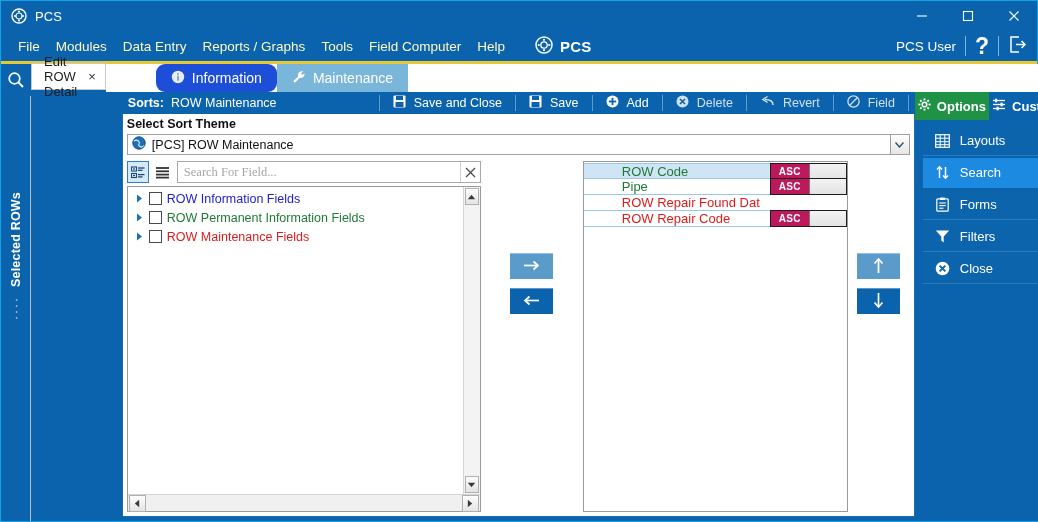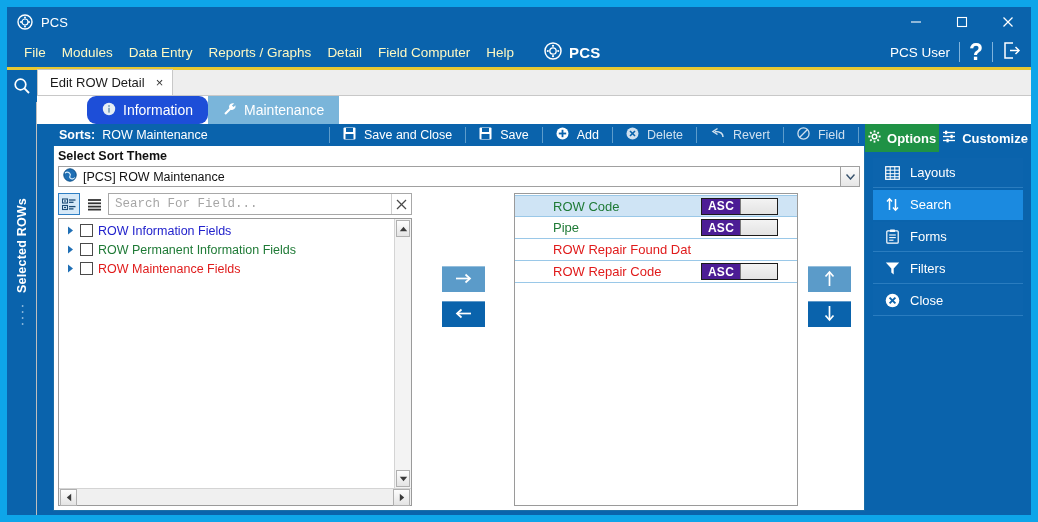--- a/index.html
+++ b/index.html
@@ -11,21 +11,21 @@
     width: 1038px; height: 522px;
     font-family: "Liberation Sans", sans-serif;
     font-size: 13px;
     overflow: hidden;
     position: relative;
   }
 
   
   #app {
     position: absolute; inset: 0;
-    border: 7px solid #0ea5e9;
+    border: 1px solid #0ea5e9;
     background: #0a63ac;
     display: flex; flex-direction: column;
   }
 
   
   .titlebar {
     height: 30px; flex: 0 0 30px;
     background: #0a63ac;
     display: flex; align-items: center;
     position: relative;
@@ -117,21 +117,21 @@
   }
   .vdots {
     writing-mode: vertical-rl; transform: rotate(180deg);
     color:#cfe3f5; font-size: 12px; letter-spacing: 2px;
     margin-top: 4px;
   }
 
   
   .maincol {
     flex: 1 1 auto; min-width: 0;
-    display: flex; flex-direction: column;
+    display: flex; flex-direction: row;
     background: #0a63ac;
   }
 
   
   .tabstrip {
     height: 26px; flex: 0 0 26px;
     background: #eeeeee;
     display: flex; align-items: flex-end;
     border-bottom: 1px solid #c8c8c8;
     position: relative;
@@ -261,21 +261,21 @@
   }
   .searchbox {
     flex: 1 1 auto;
     border: 1px solid #a8a8a8; background: #ffffff;
     display: flex; align-items: center;
     position: relative; min-width: 0;
   }
   .searchbox input {
     flex: 1 1 auto; min-width: 0;
     border: none; outline: none;
-    font-family: Liberation Mono, monospace; font-size: 12.5px;
+    font-family: Liberation Serif, serif; font-size: 12.5px;
     color: #333; padding: 0 4px 0 6px;
     background: transparent;
   }
   .searchbox input::placeholder { color: #a6a6a6; }
   .search-clear {
     width: 20px; flex: 0 0 20px; height: 100%;
     display: flex; align-items: center; justify-content: center;
     border-left: 1px solid #cfcfcf;
     color: #555; font-size: 13px;
   }
@@ -346,40 +346,40 @@
     flex: 1 1 auto; min-width: 0;
     display: flex; min-height: 0;
   }
   .sortlist {
     flex: 1 1 auto; min-width: 0;
     border: 1px solid #9a9a9a;
     background: #ffffff;
     padding-top: 1px;
   }
   .srow {
-    height: 22px;
+    height: 16px;
     display: flex; align-items: center;
     border-bottom: 1px solid #9ac8e8;
     padding-left: 38px;
   }
   .srow.sel { background: #cfe4f5; }
   .srow.sel:first-child { border-top: 1px solid #9ac8e8; }
   .sname {
     flex: 0 0 148px; font-size: 13px;
     white-space: nowrap;
   }
   .ascwrap {
     width: 77px; height: 17px;
     border: 1px solid #1c1c1c;
     display: flex; overflow: hidden;
   }
   .asc-on {
     flex: 0 0 38px;
-    background: #4c1d95;
-    color: #ffffff; font-size: 12px; font-weight: bold;
+    background: #be185d;
+    color: #ffffff; font-size: 10px; font-weight: bold;
     display: flex; align-items: center; justify-content: center;
     letter-spacing: .3px;
   }
   .asc-off {
     flex: 1 1 auto;
     background: linear-gradient(#f3f3f3,#e3e3e3);
     border-left: 1px solid #7a7a7a;
   }
   .updownbtns {
     width: 62px; flex: 0 0 62px;
@@ -462,21 +462,21 @@
           </svg>
       </div>
     </div>
   </div>
 
   <div class="menubar">
     <div class="menu-item">File</div>
     <div class="menu-item">Modules</div>
     <div class="menu-item">Data Entry</div>
     <div class="menu-item">Reports / Graphs</div>
-    <div class="menu-item">Detail</div>
+    <div class="menu-item">Tools</div>
     <div class="menu-item">Field Computer</div>
     <div class="menu-item">Help</div>
 
     <div class="menu-brand">
       <span>
         <svg width="18" height="18" viewBox="0 0 18 18">
           <circle cx="9" cy="9" r="8" fill="none" stroke="#ffffff" stroke-width="1.5"></circle>
           <circle cx="9" cy="9" r="3.2" fill="none" stroke="#ffffff" stroke-width="1.3"></circle>
           <circle cx="9" cy="3.8" r="1.1" fill="#ffffff"></circle>
           <circle cx="14.2" cy="9" r="1.1" fill="#ffffff"></circle>

